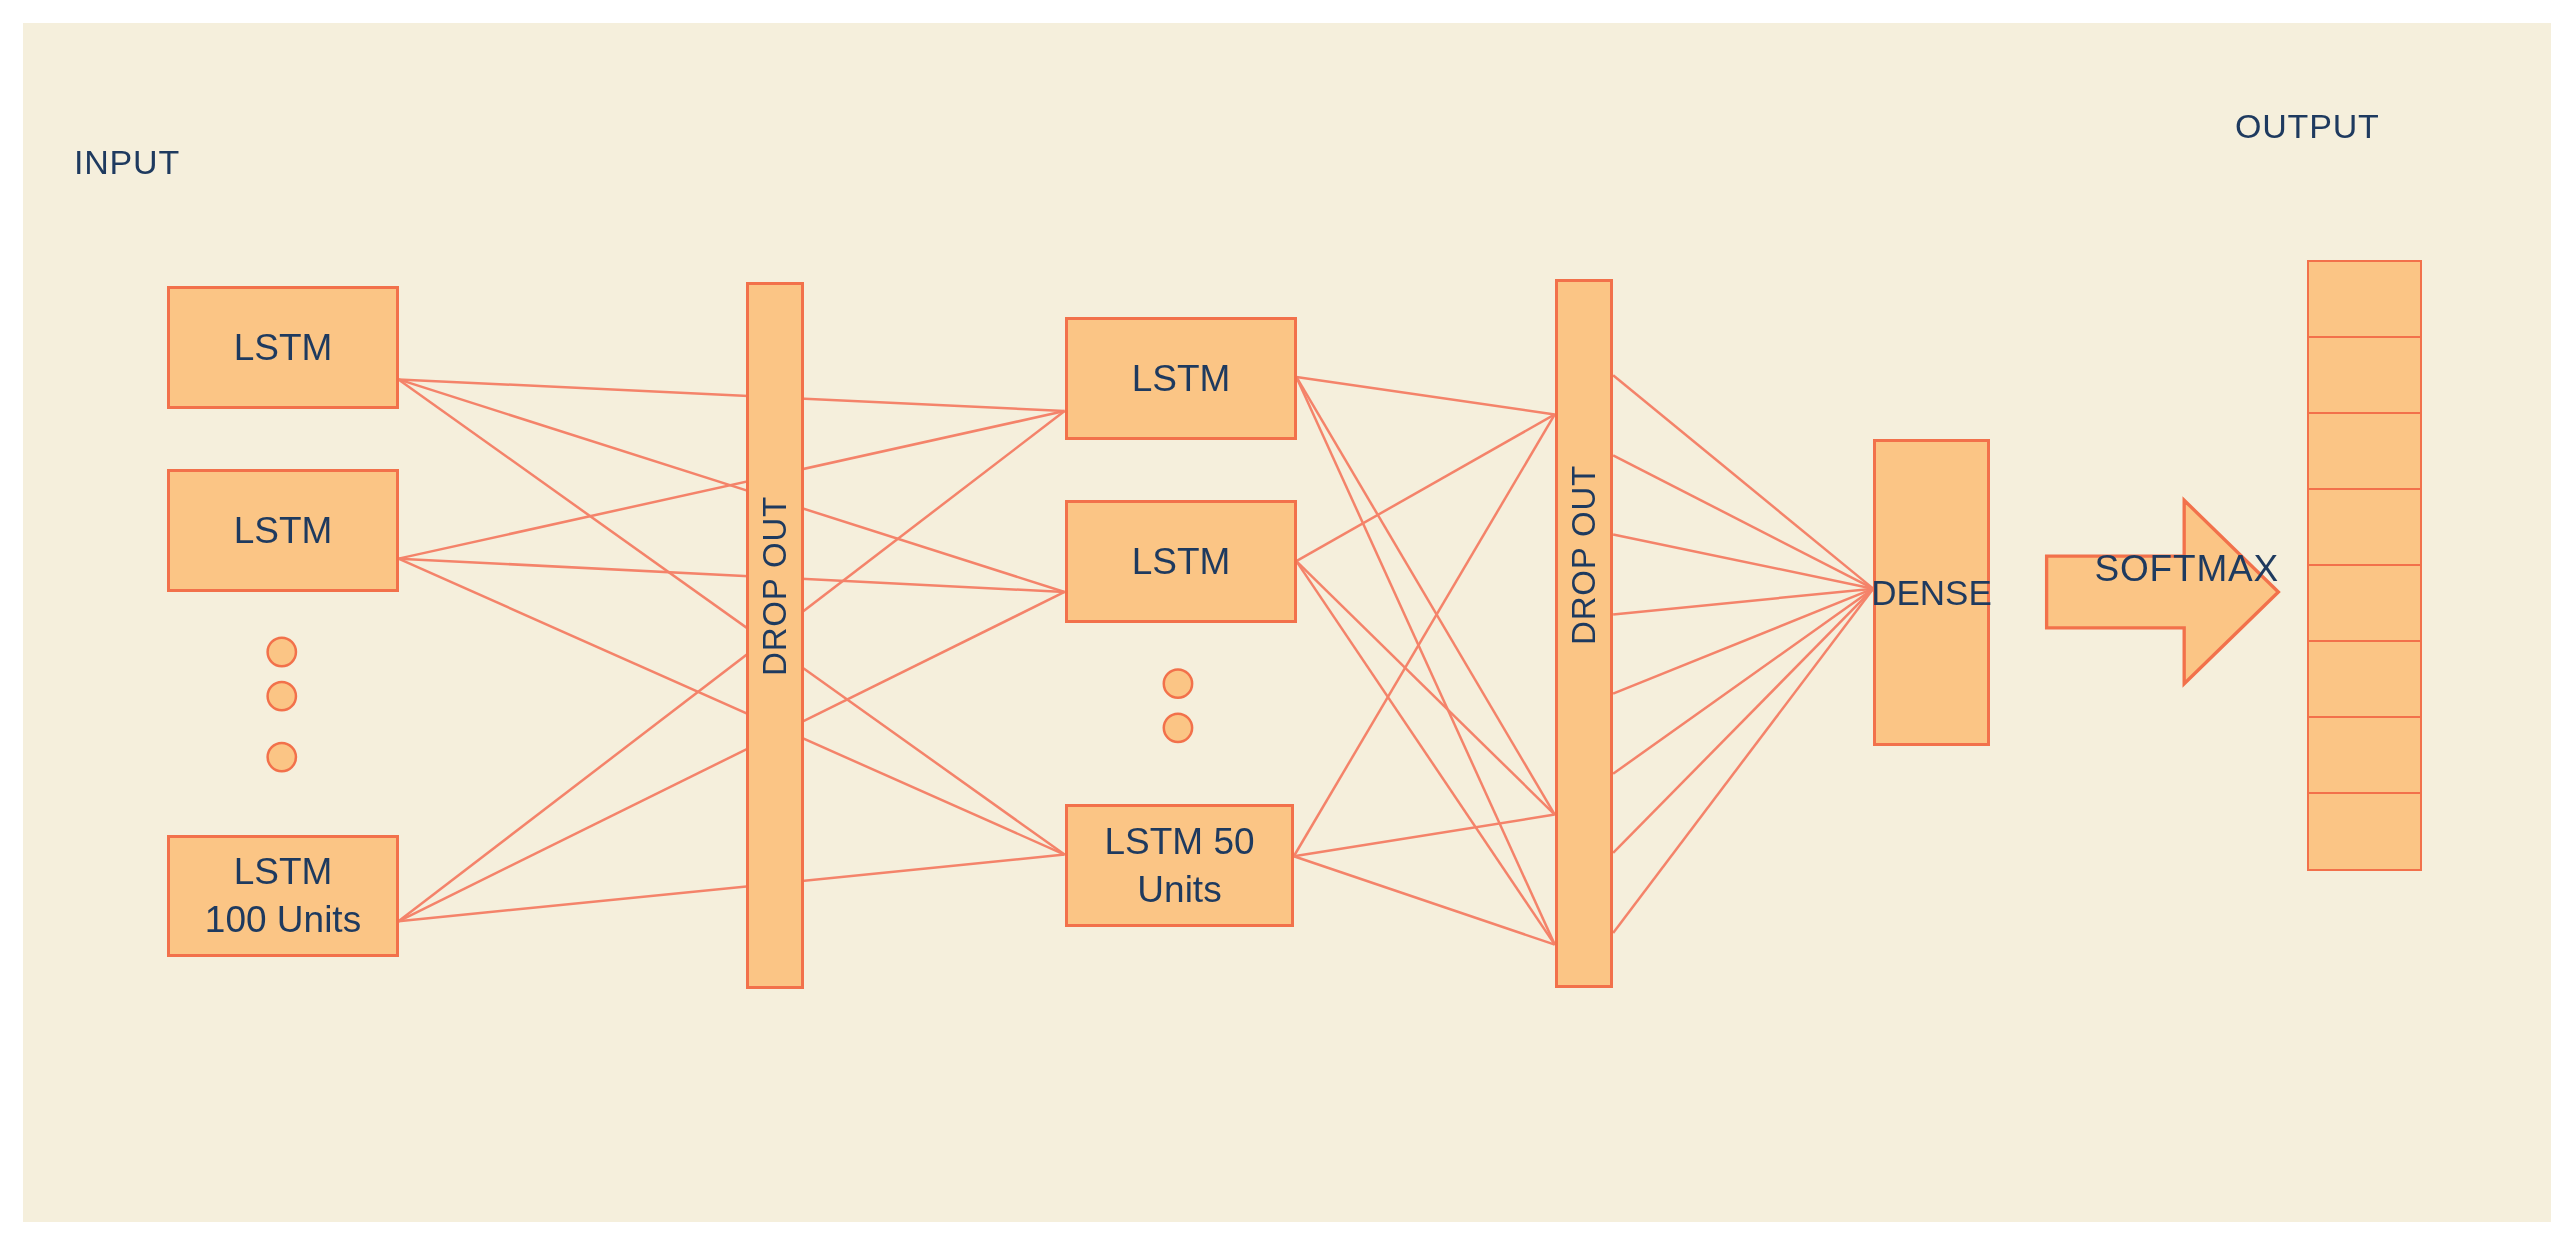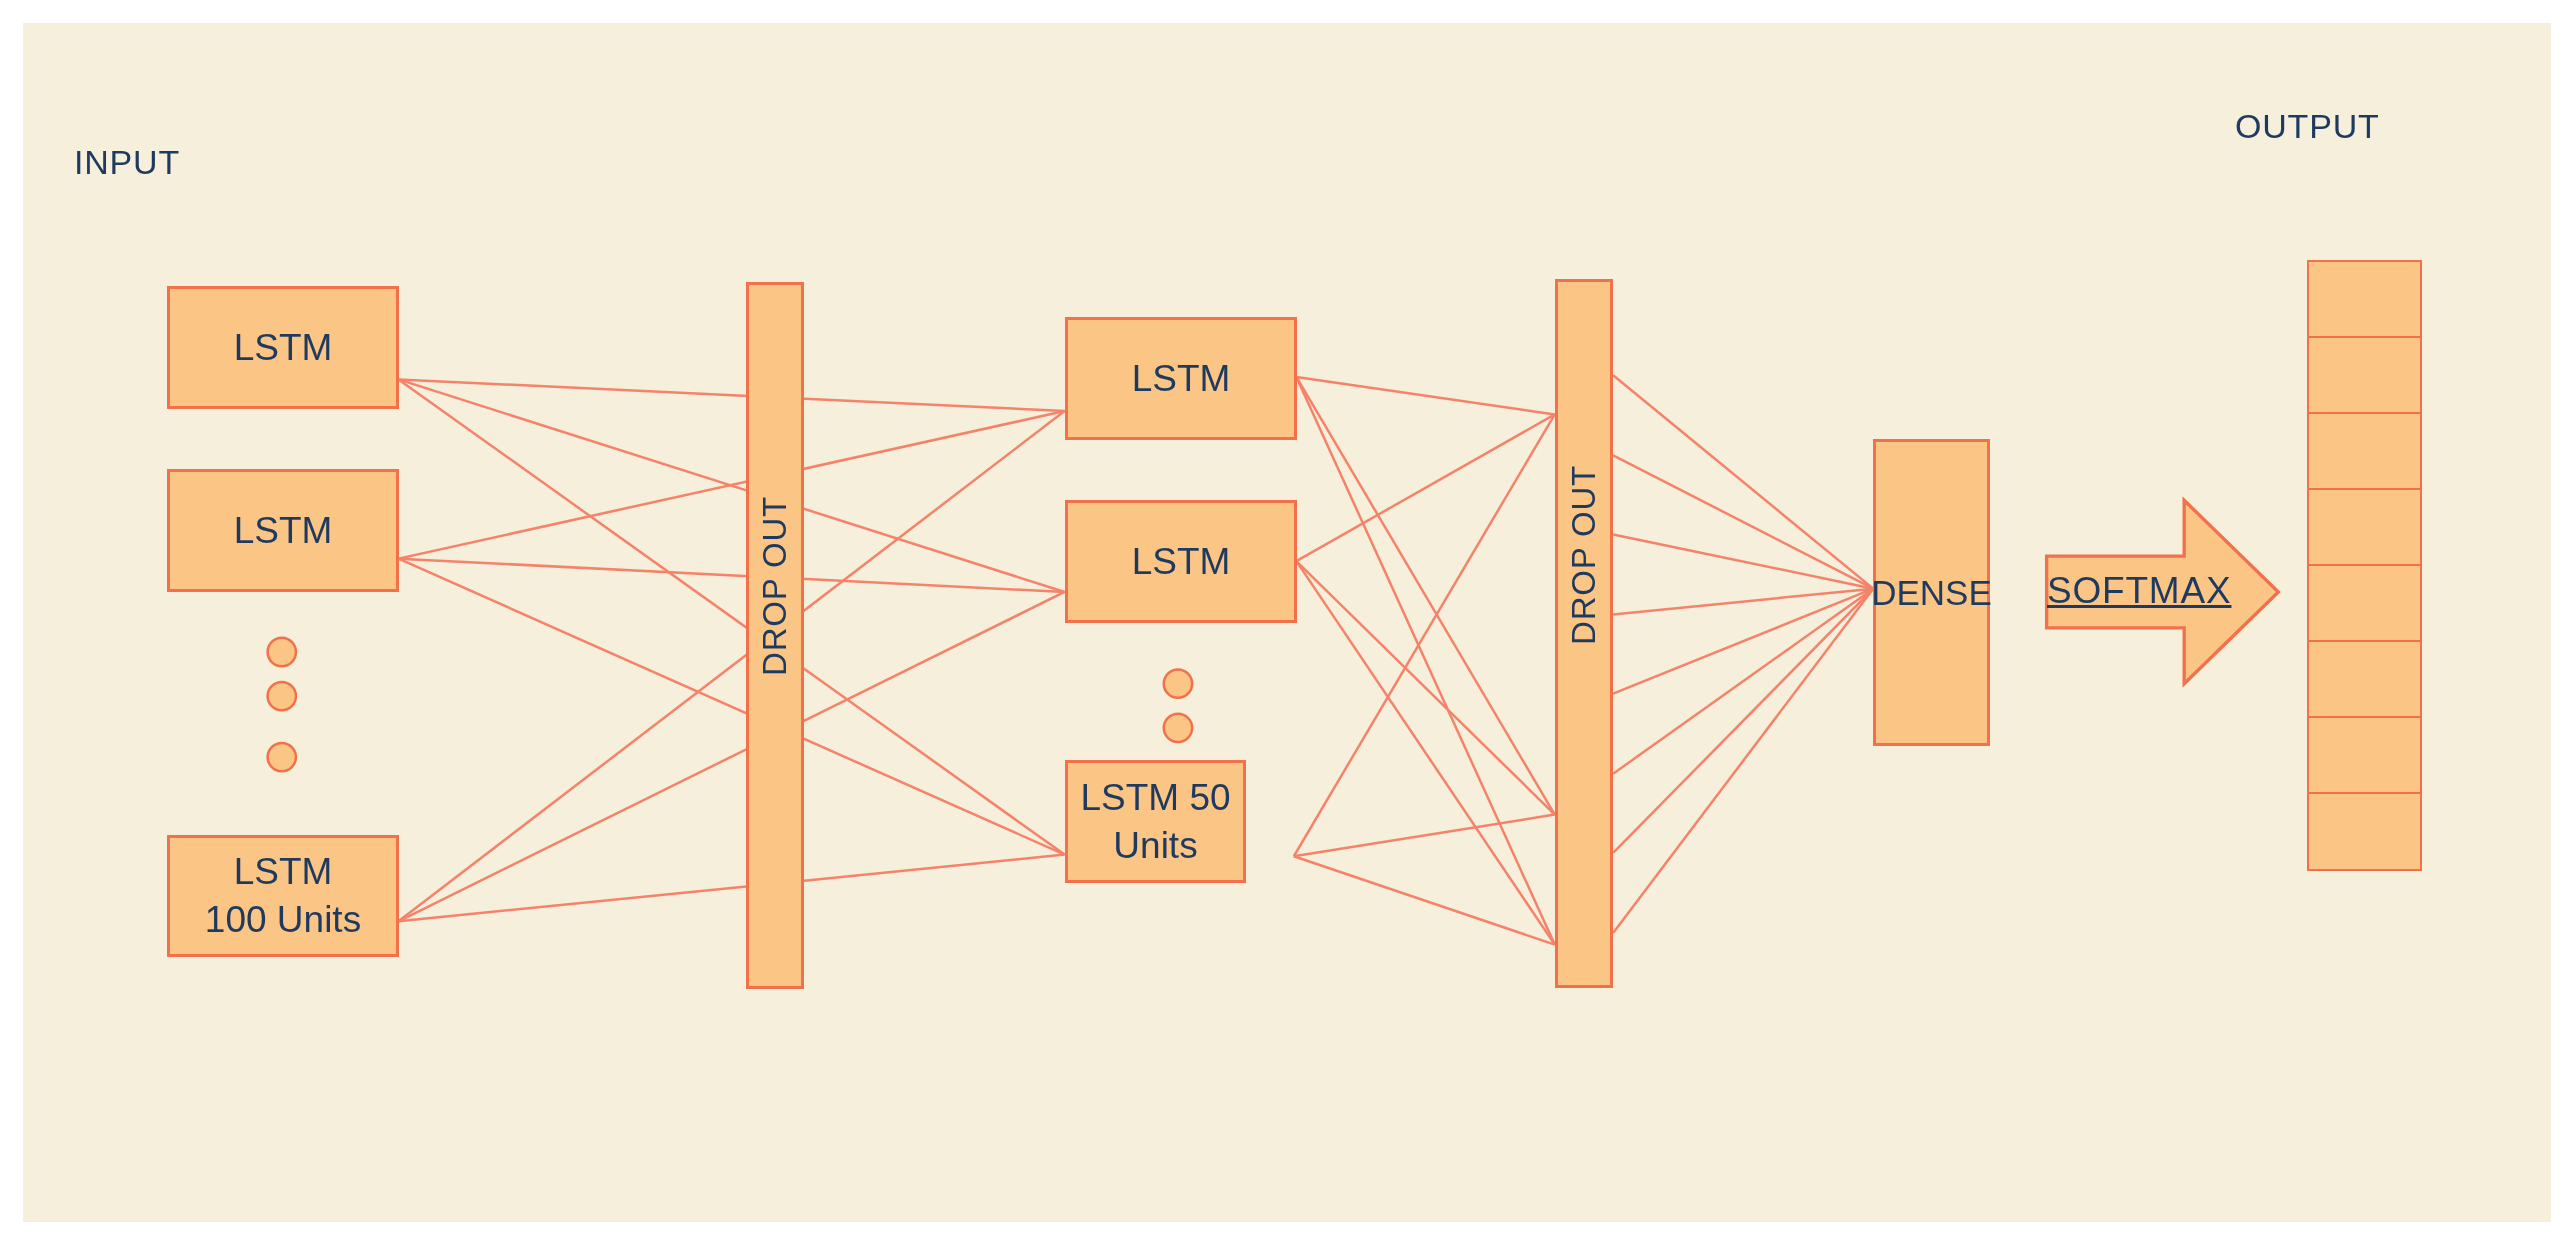--- a/index.html
+++ b/index.html
@@ -37,23 +37,23 @@
     border:3.3px solid var(--node-border,#f2714b);
   }
   .bar .vlabel{
     position:absolute;left:50%;
     transform:translate(-50%,-50%) rotate(-90deg);
     color:var(--text,#1e3a5f);
     font-size:33px;letter-spacing:0.8px;white-space:nowrap;
   }
   .dense-label{font-size:35px;}
   .softmax-label{
-    position:absolute;z-index:2;left:2047px;top:570px;width:232px;
-    text-align:left;font-size:37px;letter-spacing:0.8px;
-    color:var(--text,#1e3a5f);white-space:nowrap;text-decoration:underline;
+    position:absolute;z-index:2;left:2047px;top:548px;width:232px;
+    text-align:right;font-size:37px;letter-spacing:0.8px;
+    color:var(--text,#1e3a5f);white-space:nowrap;
   }
   .cells{
     position:absolute;z-index:2;left:2307px;top:260px;width:115px;height:611px;
     display:flex;flex-direction:column;
   }
   .cell{
     flex:1;box-sizing:border-box;margin-top:-2.5px;
     background:var(--node-fill,#fbc585);
     border:2.5px solid var(--node-border,#f2714b);
   }
@@ -120,21 +120,21 @@
 <div class="bar" style="left:746px;top:282px;width:58px;height:707px">
   <span class="vlabel" style="top:calc(50% - 50px)">DROP OUT</span>
 </div>
 
 <div class="node" style="left:1065px;top:317px;width:232px;height:123px">
   <span>LSTM</span>
 </div>
 <div class="node" style="left:1065px;top:500px;width:232px;height:123px">
   <span>LSTM</span>
 </div>
-<div class="node" style="left:1065px;top:760px;width:181px;height:123px">
+<div class="node" style="left:1065px;top:804px;width:229px;height:123px">
   <span>LSTM 50</span>
   <span>Units</span>
 </div>
 
 <div class="bar" style="left:1555px;top:279px;width:58px;height:709px">
   <span class="vlabel" style="top:calc(50% - 79px)">DROP OUT</span>
 </div>
 
 <div class="node" style="left:1873px;top:439px;width:117px;height:307px">
   <span class="dense-label">DENSE</span>

